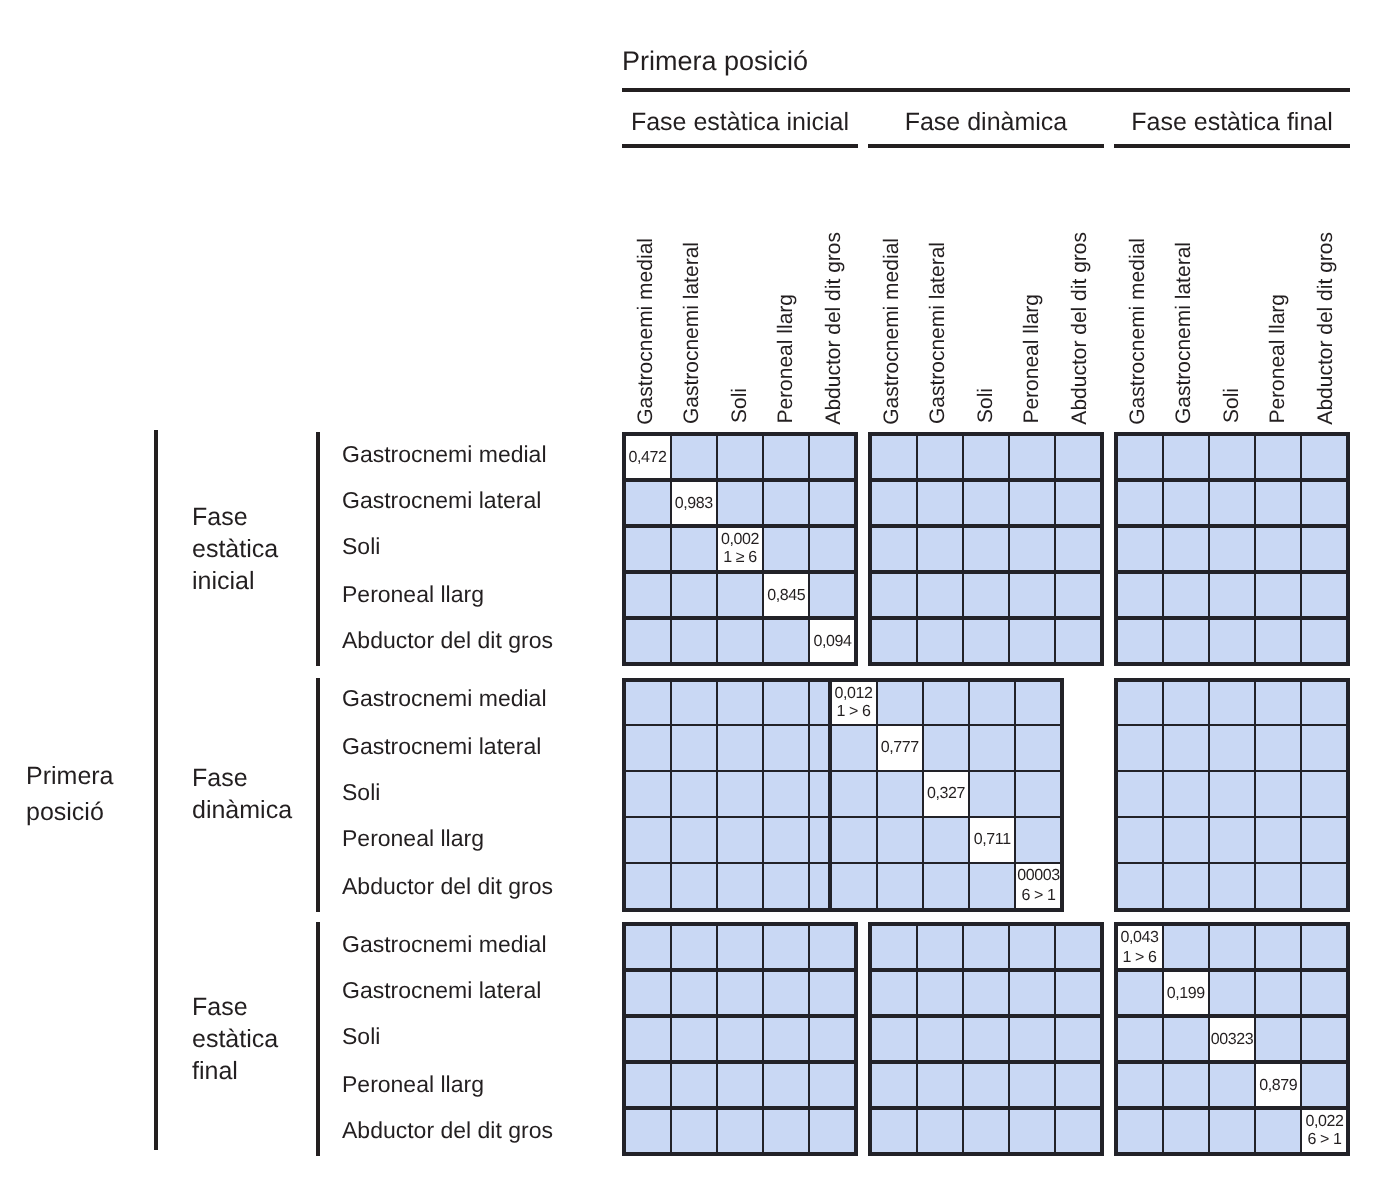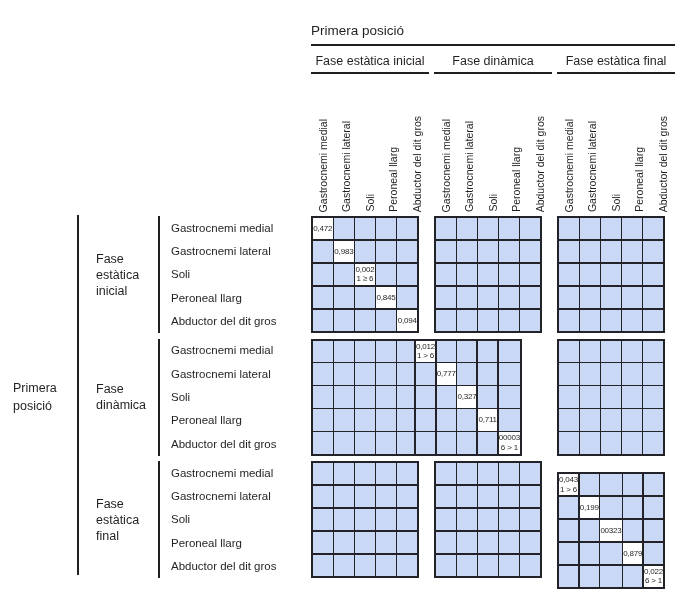--- a/index.html
+++ b/index.html
@@ -12,21 +12,21 @@
   .hline { position:absolute; height:1.5px; background:#231f20; }
   .vline { position:absolute; width:1.5px; background:#231f20; }
   .top-title { position:absolute; left:311px; top:23px; width:364px; font-size:13.5px; }
   .subheader { position:absolute; top:54px; width:126px; text-align:center; font-size:12.5px; white-space:nowrap; }
   .side-title { position:absolute; left:13px; top:379px; font-size:12.5px; line-height:1.45; white-space:pre-line; }
   .phase-label { position:absolute; left:96px; transform:translateY(-50%); font-size:12.5px; line-height:1.3; white-space:pre-line; }
   .row-label { position:absolute; left:171px; width:138px; display:flex; align-items:center; font-size:11.5px; white-space:nowrap; }
   .rot-wrap { position:absolute; top:86px; height:126px; display:flex; align-items:flex-end; justify-content:center; overflow:visible; }
   .rot-label { writing-mode:vertical-rl; transform:rotate(180deg); font-size:10.5px; line-height:1; white-space:nowrap; }
   .block {
-    position:absolute; box-sizing:border-box; width:108px; height:117px;
+    position:absolute; box-sizing:border-box; width:118px; height:117px;
     display:grid; grid-template-columns:repeat(5,1fr); grid-template-rows:repeat(5,1fr);
     gap:1.6px; border:2px solid var(--line); background:var(--line);
   }
   .cell { background:var(--fill); }
   .cell.diag {
     background:#ffffff; display:flex; flex-direction:column;
     align-items:center; justify-content:center; text-align:center;
     font-size:8px; line-height:1.2; letter-spacing:-0.2px;
   }
 </style>
@@ -355,21 +355,21 @@
       <div class="cell"></div>
       <div class="cell"></div>
       <div class="cell"></div>
       <div class="cell"></div>
       <div class="cell"></div>
       <div class="cell"></div>
       <div class="cell"></div>
       <div class="cell"></div>
       <div class="cell"></div>
     </div>
-    <div class="block" style="left: 557px; top: 472px;">
+    <div class="block" style="left: 557px; top: 461px;">
       <div class="cell diag">
         <span>0,043</span>
         <span>1 &gt; 6</span>
       </div>
       <div class="cell"></div>
       <div class="cell"></div>
       <div class="cell"></div>
       <div class="cell"></div>
       <div class="cell"></div>
       <div class="cell diag">

